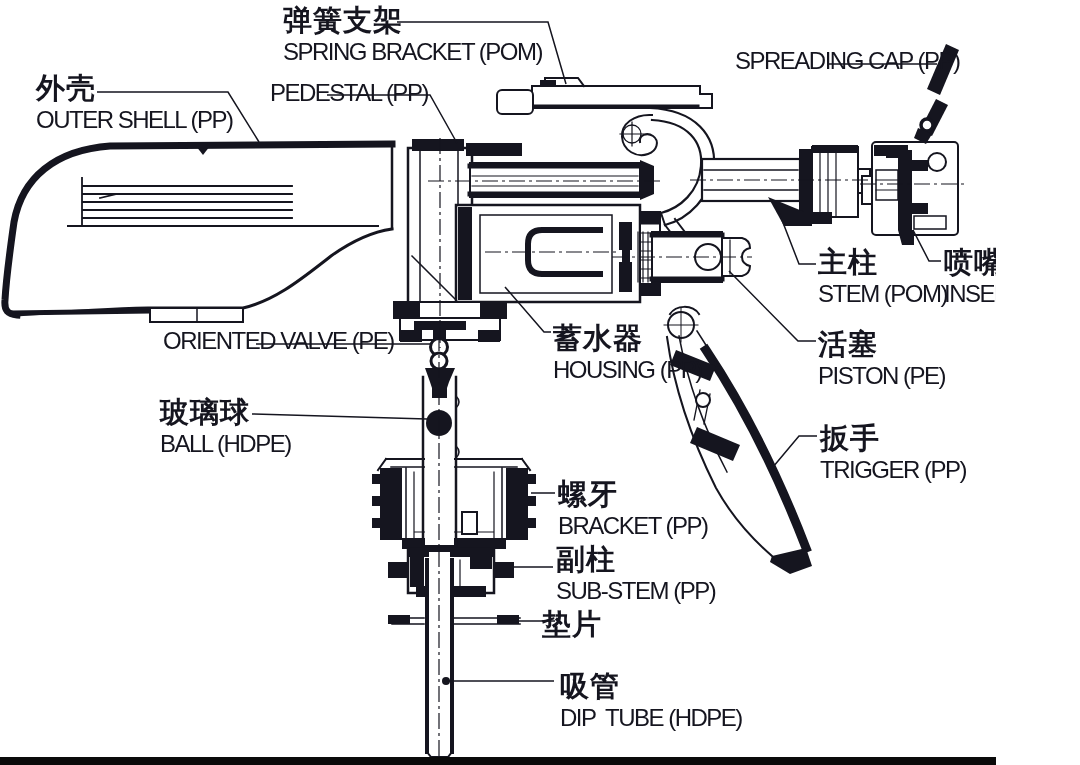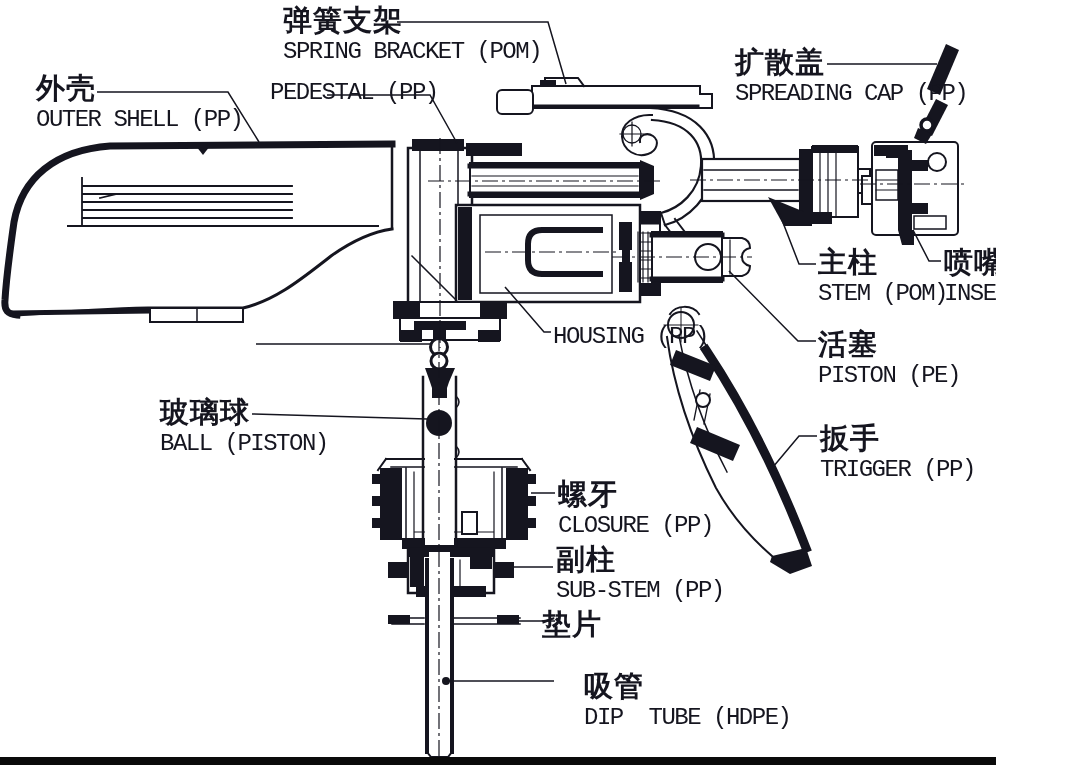--- a/index.html
+++ b/index.html
@@ -6,21 +6,21 @@
   html,body{margin:0;padding:0;background:var(--paper);}
   .stage{position:relative;width:948px;height:765px;background:var(--paper);overflow:hidden;padding-left:48px;}
   svg.drawing{position:absolute;left:0;top:0;color:var(--ink);}
   .o{fill:none;stroke:var(--ink);stroke-linecap:square;}
   .f{fill:var(--ink);stroke:none;}
   .w{fill:#fff;stroke:var(--ink);}
   .cl{fill:none;stroke:var(--ink);stroke-width:1.2;stroke-dasharray:16 4 3 4;}
   .ld{fill:none;stroke:var(--ink);stroke-width:1.5;}
   .label{position:absolute;display:flex;flex-direction:column;white-space:pre;color:var(--ink);}
   .cn{font-family:"Liberation Serif", serif;font-size:29px;line-height:33px;font-weight:600;letter-spacing:1px;}
-  .en{font-family:Liberation Mono, monospace;font-size:24px;line-height:30px;letter-spacing:-1.5px;font-weight:500;}
+  .en{font-family:Liberation Sans, sans-serif;font-size:24px;line-height:30px;letter-spacing:-1.5px;font-weight:500;}
 </style>
 </head>
 <body>
 
 <div class="stage">
 
   <svg class="drawing" width="1080" height="765" viewBox="0 0 1080 765">
 
     <g>
       <path class="o" stroke-width="7" d="M392,144 L110,146 C55,150 22,178 14,222 C10,250 6,282 5,300 C4,311 8,314 17,315"></path>
@@ -231,64 +231,65 @@
     </g>
 
     <rect x="0" y="757" width="1080" height="8" fill="#0a0a0a"></rect>
   </svg>
 
   <div class="label" style="left:283px;top:4px">
     <span class="cn">弹簧支架</span>
     <span class="en">SPRING BRACKET (POM)</span>
   </div>
   <div class="label" style="left:735px;top:46px">
-    <span class="cn">扩散盖</span>
     <span class="en">SPREADING CAP (PP)</span>
   </div>
   <div class="label" style="left:36px;top:72px">
     <span class="cn">外壳</span>
     <span class="en">OUTER SHELL (PP)</span>
   </div>
   <div class="label" style="left:270px;top:78px">
     <span class="en">PEDESTAL (PP)</span>
   </div>
   <div class="label" style="left:163px;top:326px">
+    <span class="en">ORIENTED VALVE (PE)</span>
   </div>
   <div class="label" style="left:160px;top:396px">
     <span class="cn">玻璃球</span>
-    <span class="en">BALL (PISTON)</span>
+    <span class="en">BALL (HDPE)</span>
   </div>
   <div class="label" style="left:553px;top:322px">
+    <span class="cn">蓄水器</span>
     <span class="en">HOUSING (PP)</span>
   </div>
   <div class="label" style="left:818px;top:246px">
     <span class="cn">主柱</span>
     <span class="en">STEM (POM)</span>
   </div>
   <div class="label" style="left:818px;top:328px">
     <span class="cn">活塞</span>
     <span class="en">PISTON (PE)</span>
   </div>
   <div class="label" style="left:944px;top:246px">
     <span class="cn">喷嘴</span>
     <span class="en">INSERT (PP)</span>
   </div>
   <div class="label" style="left:820px;top:422px">
     <span class="cn">扳手</span>
     <span class="en">TRIGGER (PP)</span>
   </div>
   <div class="label" style="left:558px;top:478px">
     <span class="cn">螺牙</span>
-    <span class="en">CLOSURE (PP)</span>
+    <span class="en">BRACKET (PP)</span>
   </div>
   <div class="label" style="left:556px;top:543px">
     <span class="cn">副柱</span>
     <span class="en">SUB-STEM (PP)</span>
   </div>
   <div class="label" style="left:542px;top:608px">
     <span class="cn">垫片</span>
   </div>
-  <div class="label" style="left:584px;top:670px">
+  <div class="label" style="left:560px;top:670px">
     <span class="cn">吸管</span>
     <span class="en">DIP  TUBE (HDPE)</span>
   </div>
 
 </div>
 
 </body></html>

